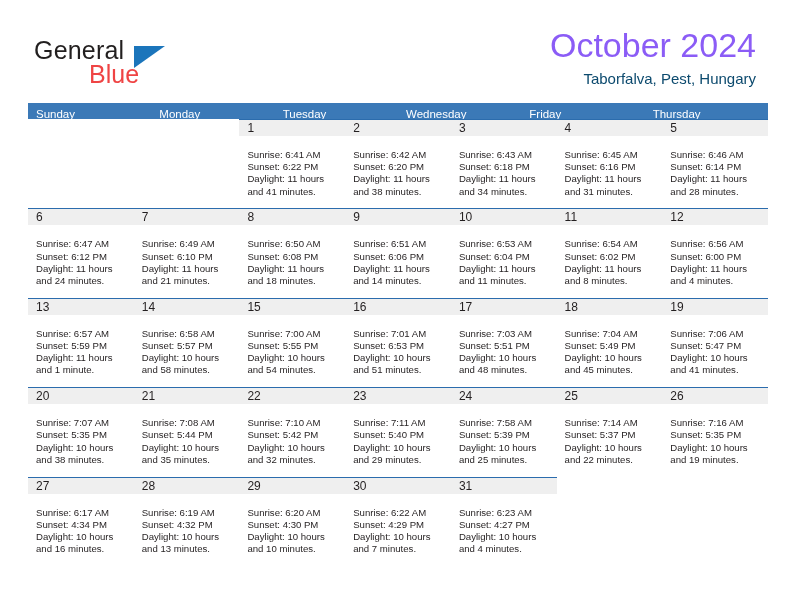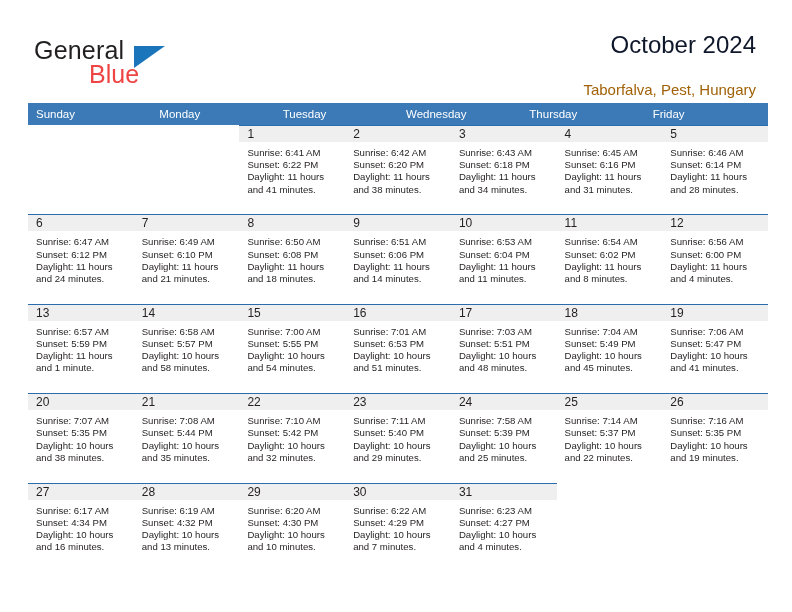--- a/index.html
+++ b/index.html
@@ -60,44 +60,44 @@
     border-bottom: 22px solid transparent;
   }
 
   .title-block {
     position: absolute;
     right: 36px;
     top: 0;
     text-align: right;
   }
   .cal-title {
-    font-size: 24px;
-    color: #0f172a;
+    font-size: 34px;
+    color: #8b5cf6;
     line-height: 34px;
     white-space: nowrap;
   }
   .cal-subtitle {
     font-size: 15px;
-    color: #a16207;
+    color: #0c4a6e;
     line-height: 22px;
-    margin-top: 17px;
+    margin-top: 6px;
     white-space: nowrap;
   }
 
   
   .calendar {
     position: absolute;
     left: 28px;
     top: 103px;
     width: 740px;
   }
   .weekday-header {
     display: flex;
     background: #3b79b7;
-    height: 22px;
+    height: 16px;
   }
   .weekday-cell {
     flex: 1 1 0;
     color: #ffffff;
     font-size: 11.5px;
     line-height: 22px;
     padding-left: 8px;
     box-sizing: border-box;
     white-space: nowrap;
   }
@@ -127,20 +127,21 @@
   .daynum {
     position: absolute;
     left: 8px;
     top: 2px;
     font-size: 12px;
     color: #231f20;
     line-height: 15px;
   }
   .day-body {
     padding: 5px 6px 0 8px;
+    margin-top: 8px;
   }
   .day-line {
     font-size: 9.6px;
     line-height: 12.2px;
     color: #231f20;
     white-space: nowrap;
   }
 </style>
 </head>
 <body>
@@ -161,22 +162,22 @@
     </div>
 
   </div>
 
   <div class="calendar">
     <div class="weekday-header" id="weekday-header">
         <div class="weekday-cell">Sunday</div>
         <div class="weekday-cell">Monday</div>
         <div class="weekday-cell">Tuesday</div>
         <div class="weekday-cell">Wednesday</div>
+        <div class="weekday-cell">Friday</div>
         <div class="weekday-cell">Thursday</div>
-        <div class="weekday-cell">Friday</div>
       </div>
     <div id="weeks-container">
         <div class="week-row">
           <div class="day-cell empty">
             <div class="daynum-band">
               <div class="daynum"></div>
             </div>
             <div class="day-body"></div>
           </div>
           <div class="day-cell empty">

